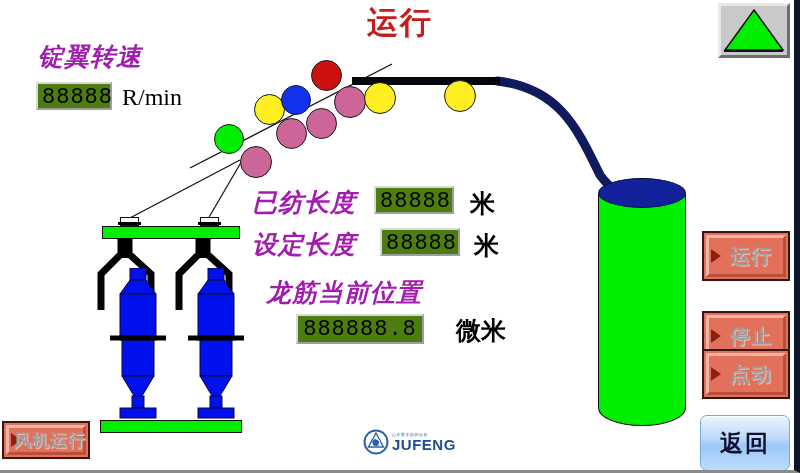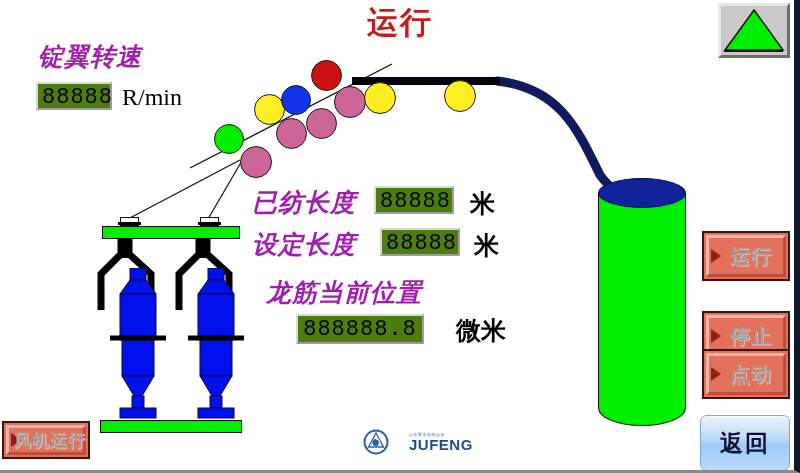--- a/index.html
+++ b/index.html
@@ -246,21 +246,21 @@
     position: absolute;
     left: 363px;
     top: 428px;
     width: 115px;
     height: 28px;
     display: flex;
     align-items: center;
   }
   #logo-mark { flex: 0 0 auto; }
   #logo-text-wrap {
-    margin-left: 20px;
+    margin-left: 3px;
     line-height: 1;
   }
   #logo-sub {
     font-family: "Liberation Sans", sans-serif;
     font-size: 4px;
     color: #3a6ea8;
     letter-spacing: 0.5px;
     white-space: nowrap;
   }
   #logo-name {

